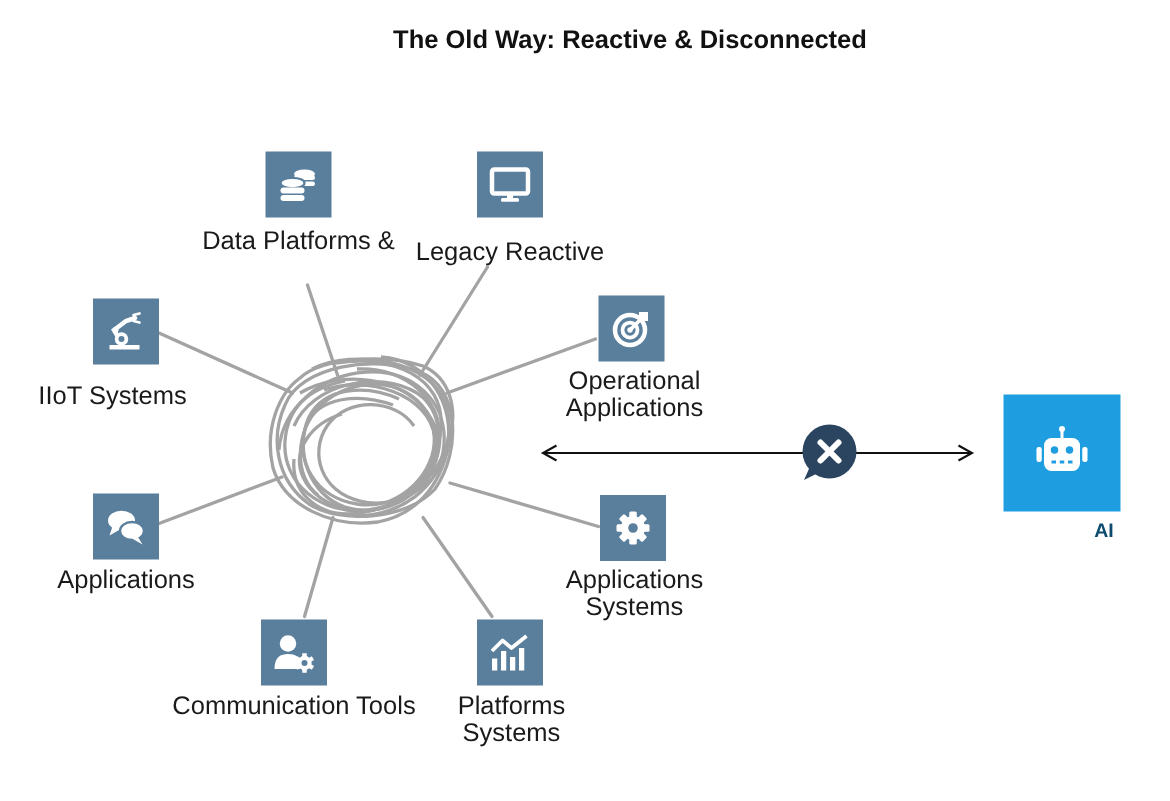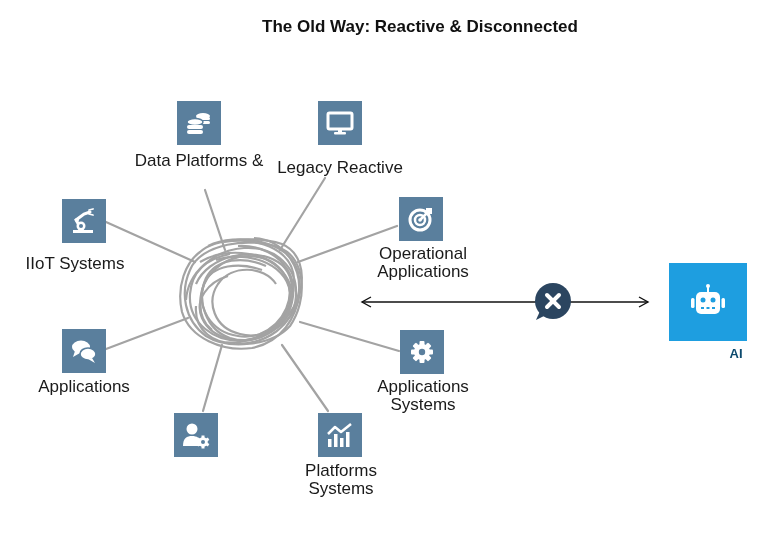--- a/index.html
+++ b/index.html
@@ -161,20 +161,21 @@
     <g fill="#ffffff" transform="translate(22,22)">
       <rect x="-1.5" y="-6.5" width="3" height="13"></rect>
       <rect x="-1.5" y="-6.5" width="3" height="13" transform="rotate(60)"></rect>
       <rect x="-1.5" y="-6.5" width="3" height="13" transform="rotate(120)"></rect>
       <circle r="4.8" stroke="#5a7f9d" stroke-width="0"></circle>
       <circle r="2" fill="#5a7f9d"></circle>
     </g>
   </svg>
 </div>
 <div class="label" style="left:196px;top:462px;">
+  <div>Communication Tools</div>
 </div>
 
 <div class="node" style="left:318px;top:413px;">
   <svg viewBox="0 0 30 30">
     <polyline points="3,14 10,7 16,12 26,4" fill="none" stroke="#ffffff" stroke-width="2.5" stroke-linejoin="round"></polyline>
     <g fill="#ffffff">
       <rect x="3" y="19" width="3.5" height="8"></rect>
       <rect x="9" y="14" width="3.5" height="13"></rect>
       <rect x="15" y="18" width="3.5" height="9"></rect>
       <rect x="21" y="12" width="3.5" height="15"></rect>

